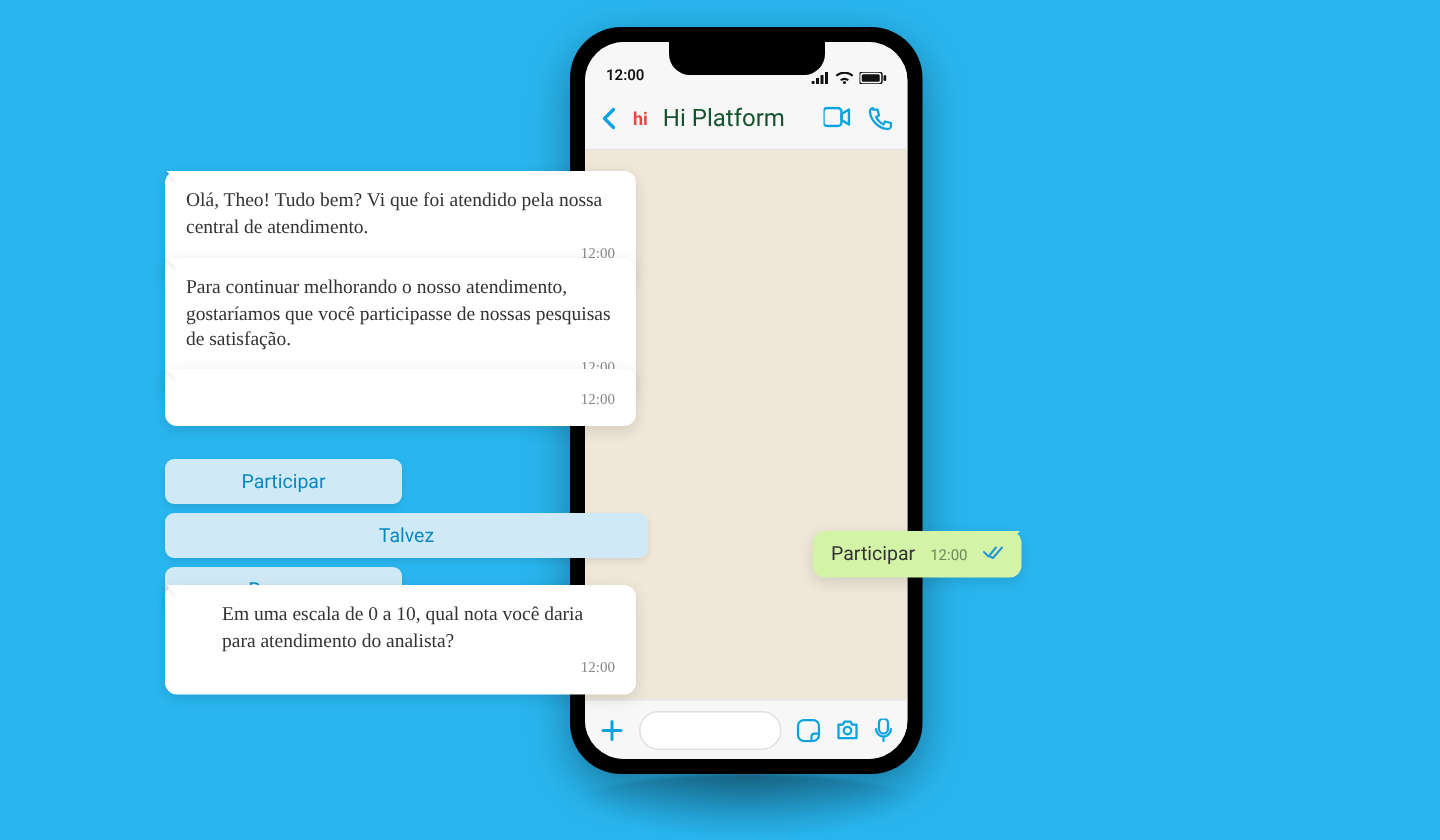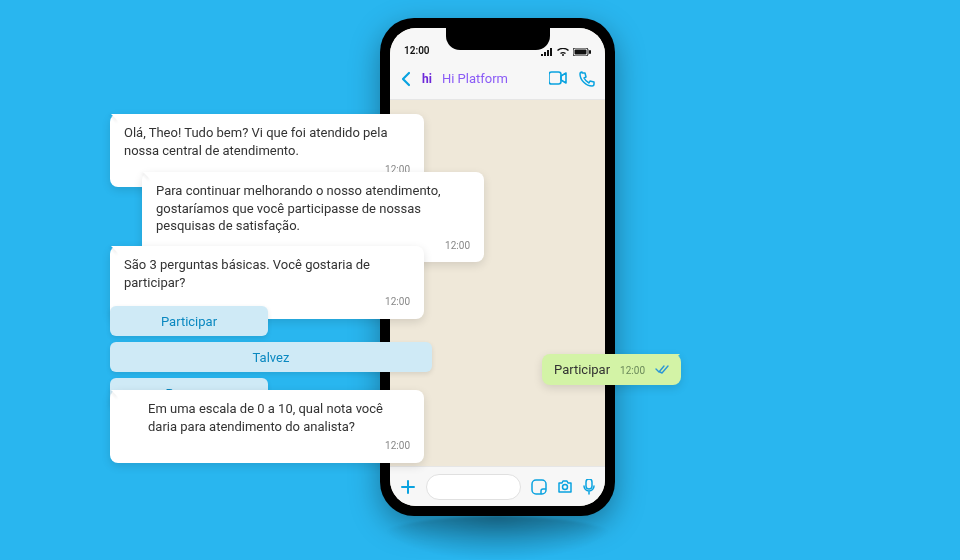--- a/index.html
+++ b/index.html
@@ -44,22 +44,22 @@
     }
     .status-icons { display: flex; gap: 4px; align-items: center; }
     .chat-header {
       height: 42px;
       background: #f7f7f7;
       border-bottom: 1px solid #e6e6e6;
       display: flex; align-items: center;
       padding: 0 10px; gap: 10px;
     }
     .back-chev { color: #0aa3e0; }
-    .header-logo { color: #6d28d9; font-size: 12px; font-weight: 700; }
-    .header-title { font-size: 13px; color: #8b5cf6; flex: 1; }
+    .header-logo { color: #ef4444; font-size: 12px; font-weight: 700; }
+    .header-title { font-size: 16px; color: #14532d; flex: 1; }
     .header-actions { display: flex; gap: 12px; color: #0aa3e0; }
     .chat-body {
       position: absolute;
       top: 72px; bottom: 40px; left: 0; right: 0;
       background: #efe8d9;
     }
     .chat-input-bar {
       position: absolute;
       bottom: 0; left: 0; right: 0;
       height: 40px;
@@ -79,37 +79,38 @@
     
     .bubble {
       position: absolute;
       background: #fff;
       border-radius: 8px;
       box-shadow: 0 3px 10px rgba(0,0,0,.12);
       padding: 10px 14px;
       font-size: 13px;
       line-height: 1.35;
       color: #333;
+      font-family: Liberation Serif, serif;
     }
     .bubble .ts {
       font-size: 10px; color: #888;
       text-align: right;
       margin-top: 4px;
     }
     .bubble::before {
       content: '';
       position: absolute;
       left: -7px; top: 0;
       border: 8px solid transparent;
       border-right-color: #fff;
       border-top: 0;
       filter: drop-shadow(-2px 1px 1px rgba(0,0,0,.05));
     }
     .b1 { left: 110px; top: 114px; width: 314px; }
-    .b2 { left: 110px; top: 172px; width: 342px; margin-left: 32px; }
+    .b2 { left: 110px; top: 172px; width: 314px; }
     .b3 { left: 110px; top: 246px; width: 314px; }
     .b4 { left: 110px; top: 390px; width: 314px; padding-left: 38px; }
 
     .options {
       position: absolute;
       left: 110px; top: 306px;
       width: 322px;
       display: flex; flex-wrap: wrap; gap: 6px;
     }
     .option-btn {
@@ -245,21 +246,20 @@
   <div>Olá, Theo! Tudo bem? Vi que foi atendido pela nossa central de atendimento.</div>
   <div class="ts">12:00</div>
 </div>
 
 <div class="bubble b2">
   <div>Para continuar melhorando o nosso atendimento, gostaríamos que você participasse de nossas pesquisas de satisfação.</div>
   <div class="ts">12:00</div>
 </div>
 
 <div class="bubble b3">
-  <div>São 3 perguntas básicas. Você gostaria de participar?</div>
   <div class="ts">12:00</div>
 </div>
 
 <div class="options">
   <div class="option-btn opt-half">Participar</div>
   <div class="option-btn opt-full">Talvez</div>
   <div class="option-btn opt-half">Recusar</div>
 </div>
 
 <div class="reply-bubble">

